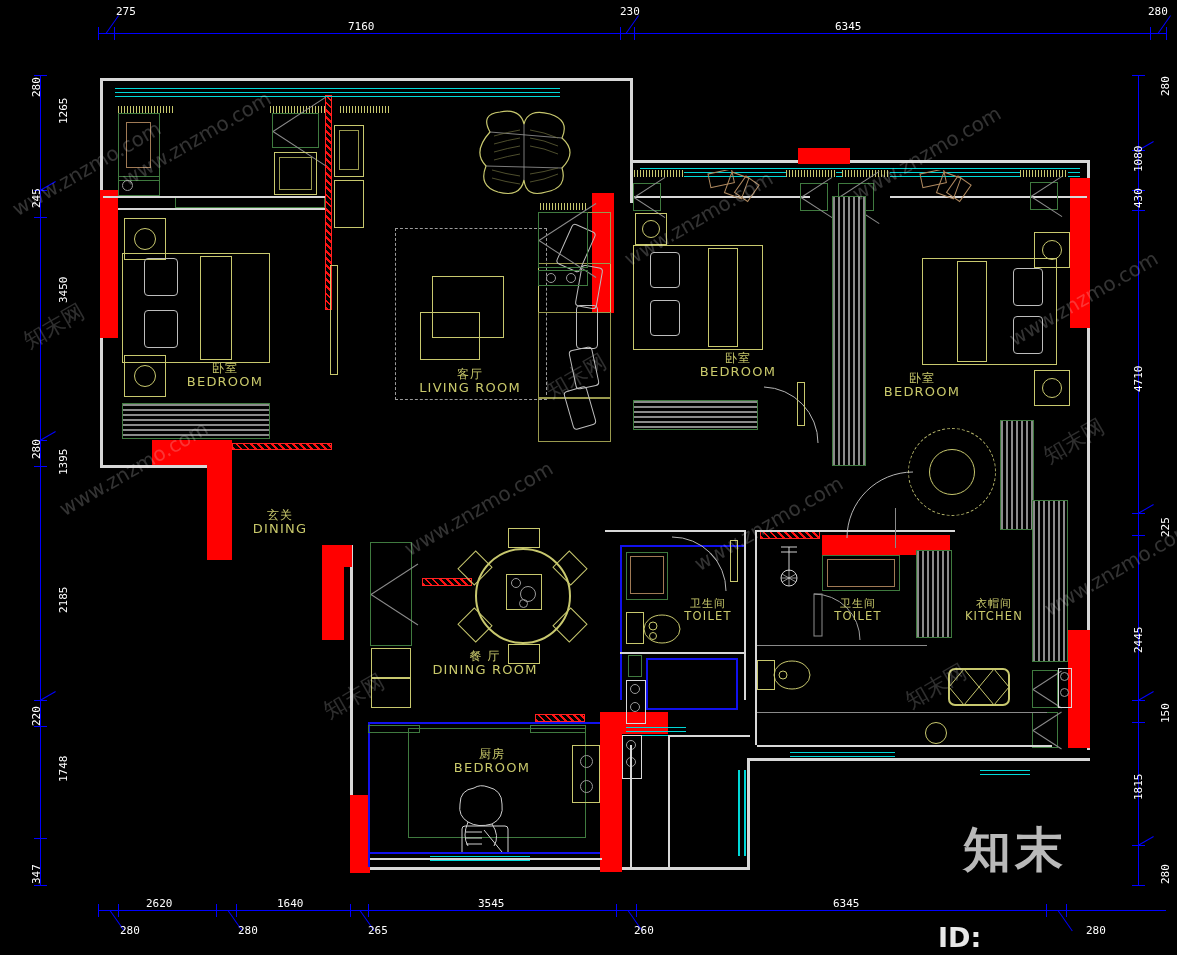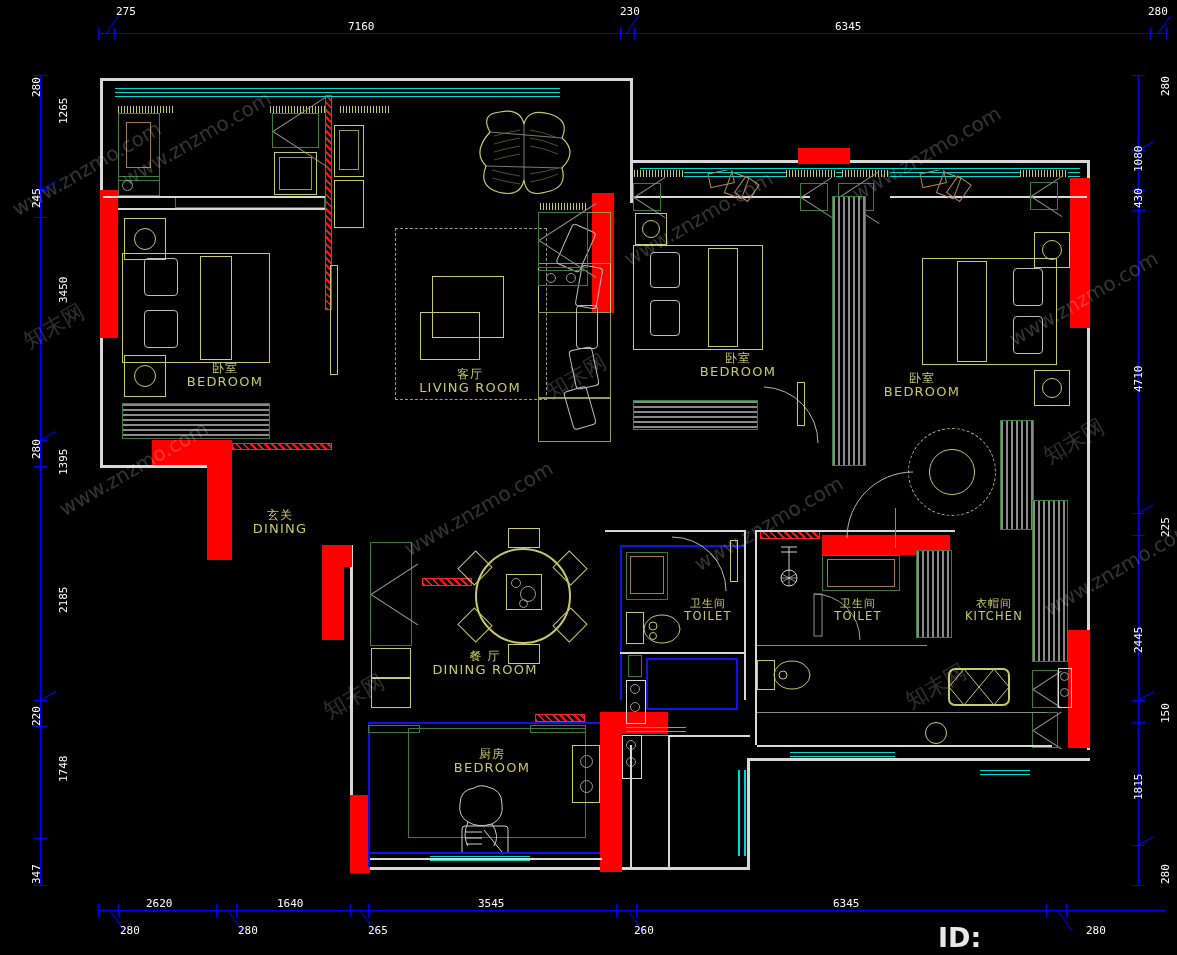--- a/index.html
+++ b/index.html
@@ -478,15 +478,16 @@
   <div class="wmcn" style="left:318px;top:700px;">知末网</div>
   <div class="wm" style="left:620px;top:250px;">www.znzmo.com</div>
   <div class="wm" style="left:690px;top:555px;">www.znzmo.com</div>
   <div class="wmcn" style="left:540px;top:380px;">知末网</div>
   <div class="wmcn" style="left:900px;top:690px;">知末网</div>
   <div class="wm" style="left:1005px;top:330px;">www.znzmo.com</div>
   <div class="wmcn" style="left:1038px;top:445px;">知末网</div>
   <div class="wm" style="left:848px;top:185px;">www.znzmo.com</div>
   <div class="wm" style="left:1040px;top:600px;">www.znzmo.com</div>
 
+  <div class="brand" style="left:963px;top:818px;">知末</div>
   <div class="idtxt" style="left:938px;top:922px;">ID: 1214192083</div>
 
 </div>
 
 </body></html>

